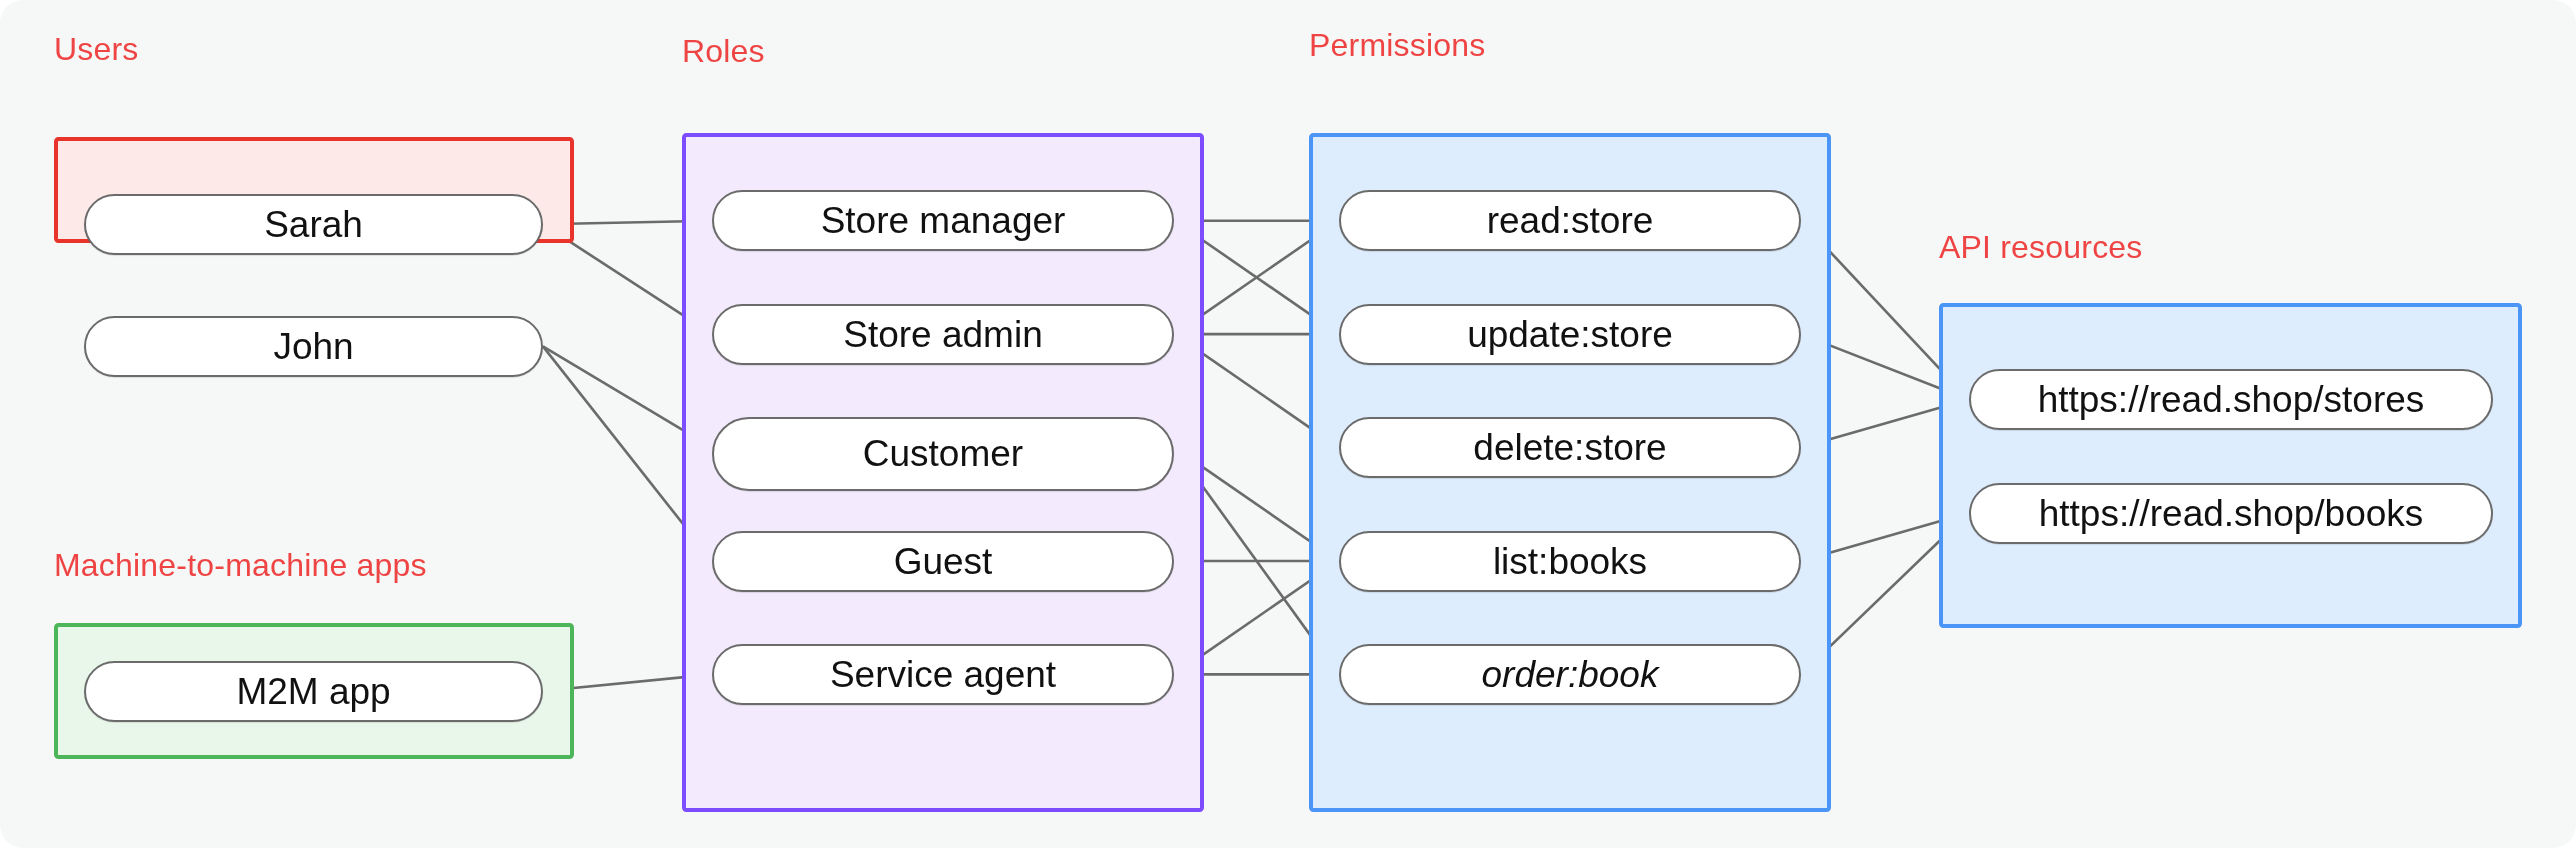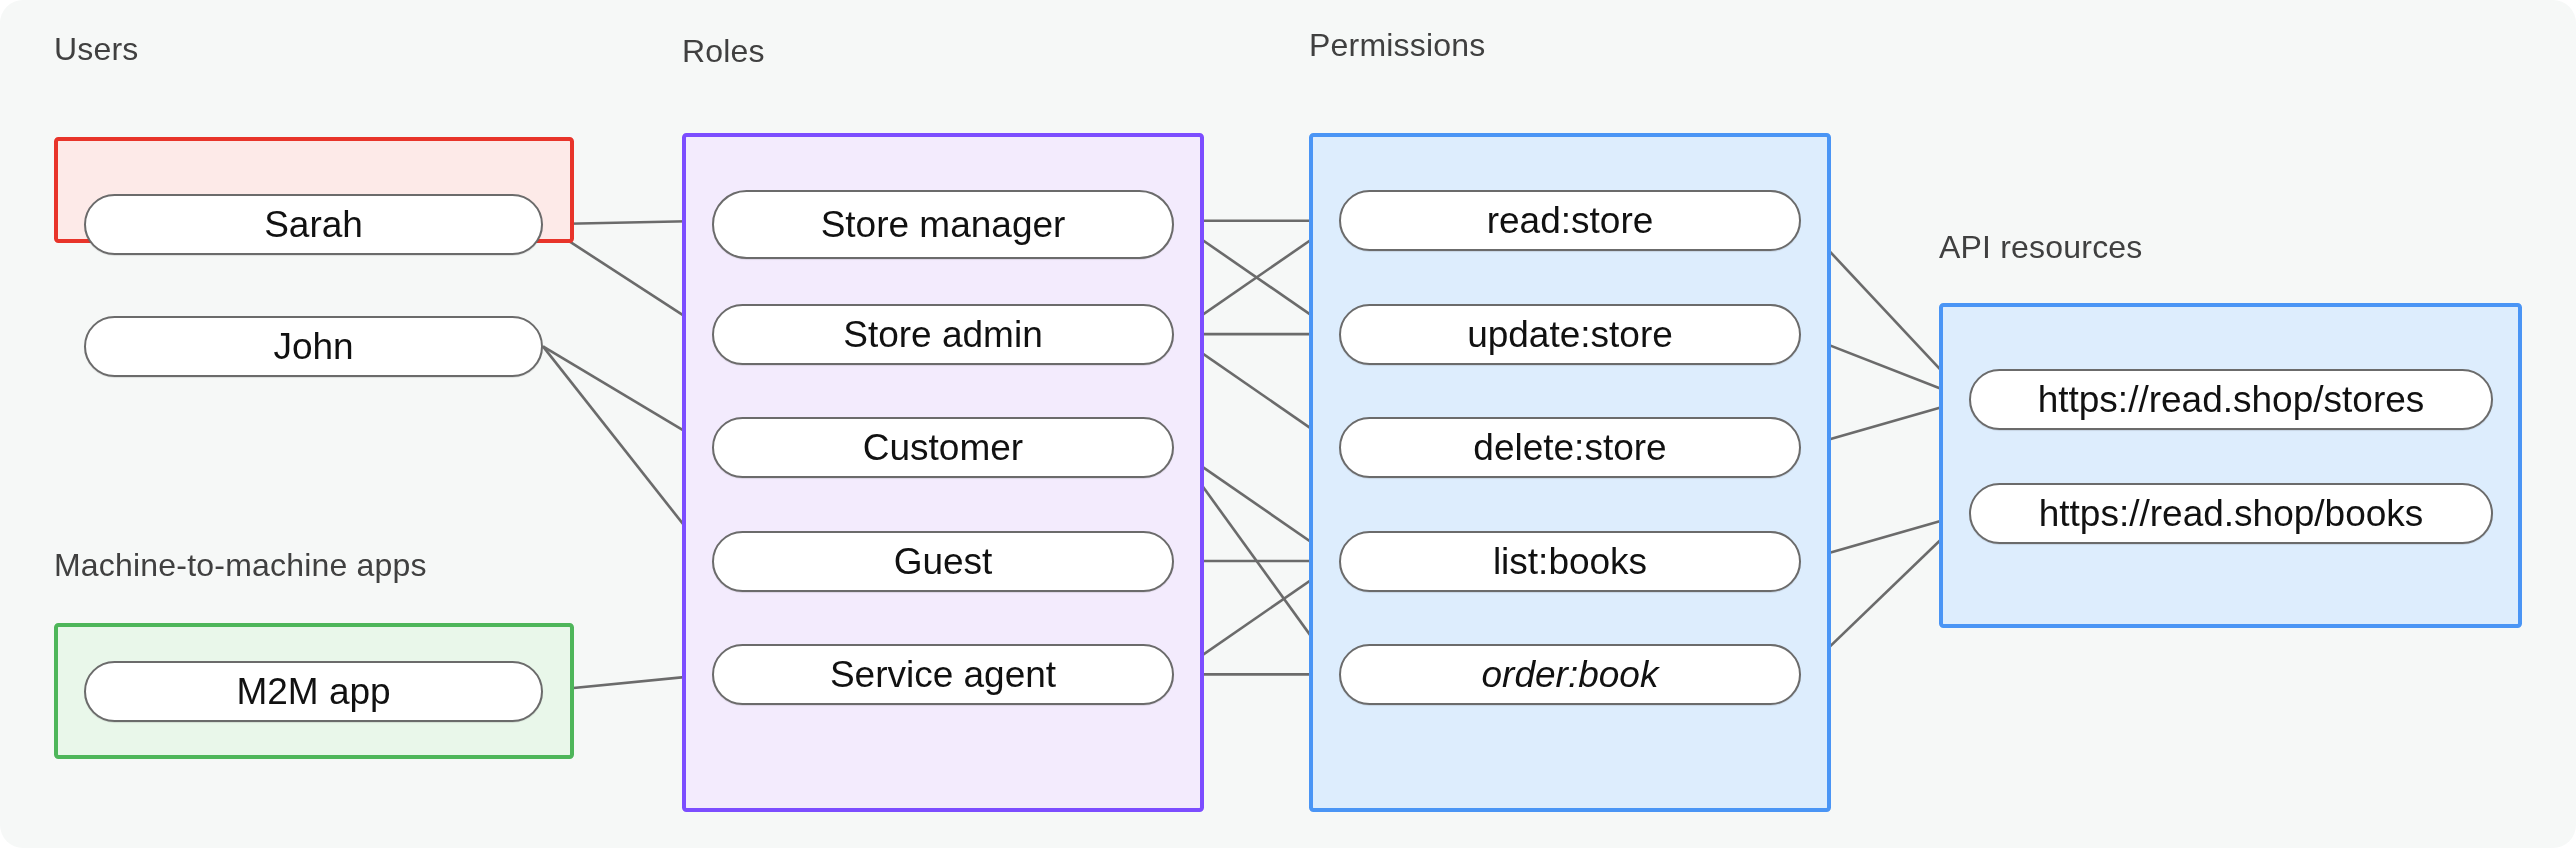--- a/index.html
+++ b/index.html
@@ -19,21 +19,21 @@
   #edges {
     position: absolute;
     left: 0; top: 0;
     width: 2576px;
     height: 848px;
     pointer-events: none;
   }
   .group-label {
     position: absolute;
     font-size: 32px;
-    color: #404040;
+    color: #ef4444;
     font-family: "Liberation Sans", sans-serif;
     white-space: nowrap;
     letter-spacing: 0.2px;
   }
   .group-box {
     position: absolute;
     border-style: solid;
     border-width: 4.4px;
     border-radius: 4.4px;
     box-sizing: border-box;
@@ -100,27 +100,27 @@
       <div class="node" style="left: 84px; top: 316px; width: 459px; height: 61px;">
         <span>John</span>
       </div>
       <div class="group-label" style="left: 54px; top: 547px;">Machine-to-machine apps</div>
       <div class="group-box" style="left: 54px; top: 623px; width: 520px; height: 136px; border-color: rgb(78, 182, 90); background: rgb(233, 247, 234);"></div>
       <div class="node" style="left: 84px; top: 661px; width: 459px; height: 61px;">
         <span>M2M app</span>
       </div>
       <div class="group-label" style="left: 682px; top: 33px;">Roles</div>
       <div class="group-box" style="left: 682px; top: 133px; width: 522px; height: 679px; border-color: rgb(124, 77, 255); background: rgb(243, 235, 253);"></div>
-      <div class="node" style="left: 712px; top: 190px; width: 462px; height: 69px;">
+      <div class="node" style="left: 712px; top: 190px; width: 462px; height: 61px;">
         <span>Store manager</span>
       </div>
       <div class="node" style="left: 712px; top: 304px; width: 462px; height: 61px;">
         <span>Store admin</span>
       </div>
-      <div class="node" style="left: 712px; top: 417px; width: 462px; height: 61px; justify-content: center;">
+      <div class="node" style="left: 712px; top: 417px; width: 462px; height: 74px; justify-content: center;">
         <span>Customer</span>
       </div>
       <div class="node" style="left: 712px; top: 531px; width: 462px; height: 61px;">
         <span>Guest</span>
       </div>
       <div class="node" style="left: 712px; top: 644px; width: 462px; height: 61px;">
         <span>Service agent</span>
       </div>
       <div class="group-label" style="left: 1309px; top: 27px;">Permissions</div>
       <div class="group-box" style="left: 1309px; top: 133px; width: 522px; height: 679px; border-color: rgb(74, 149, 245); background: rgb(221, 237, 253);"></div>

